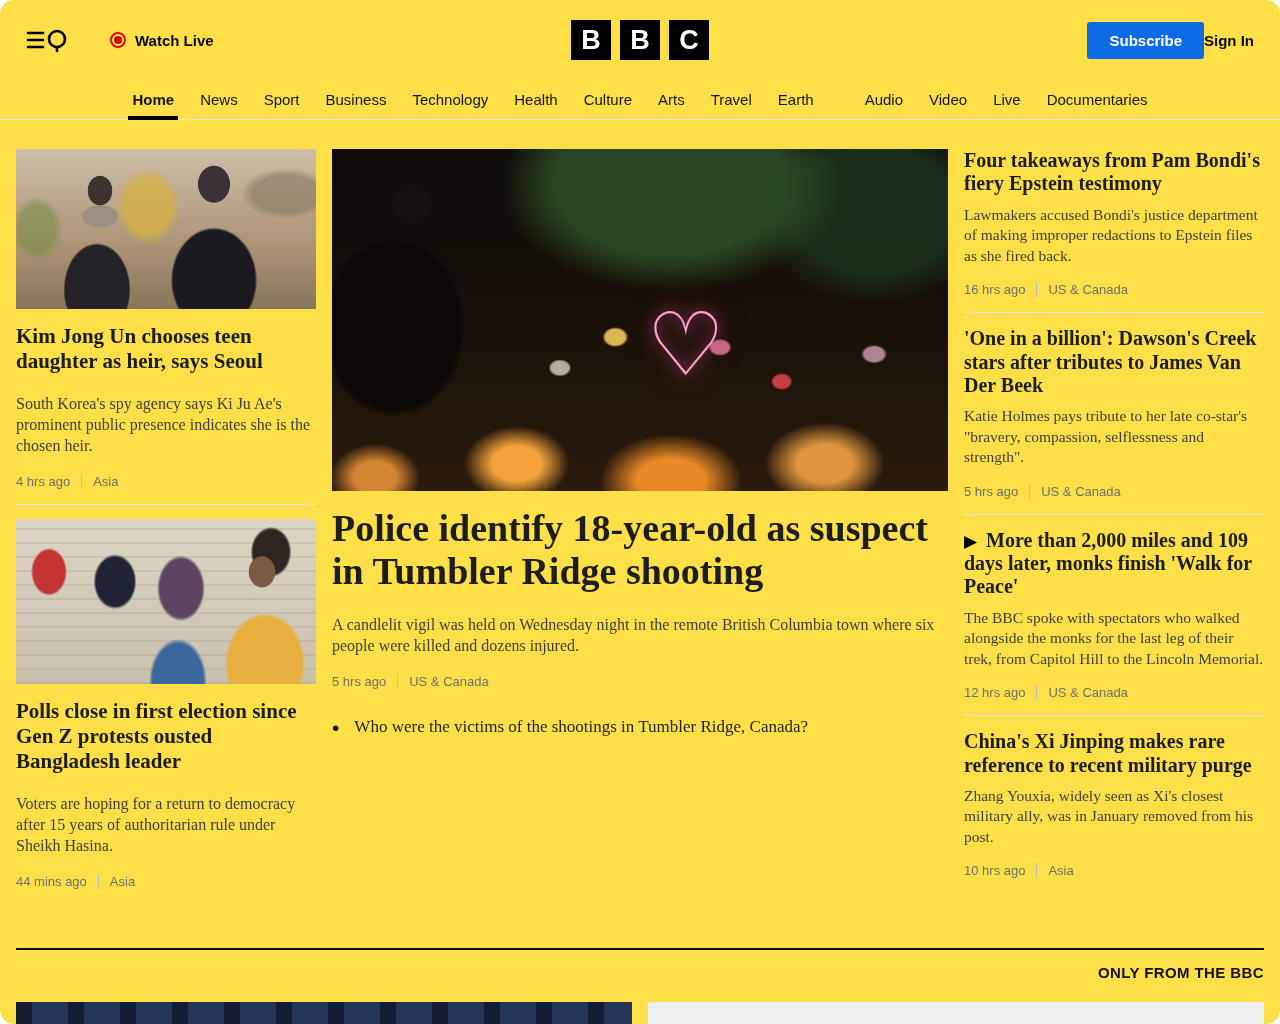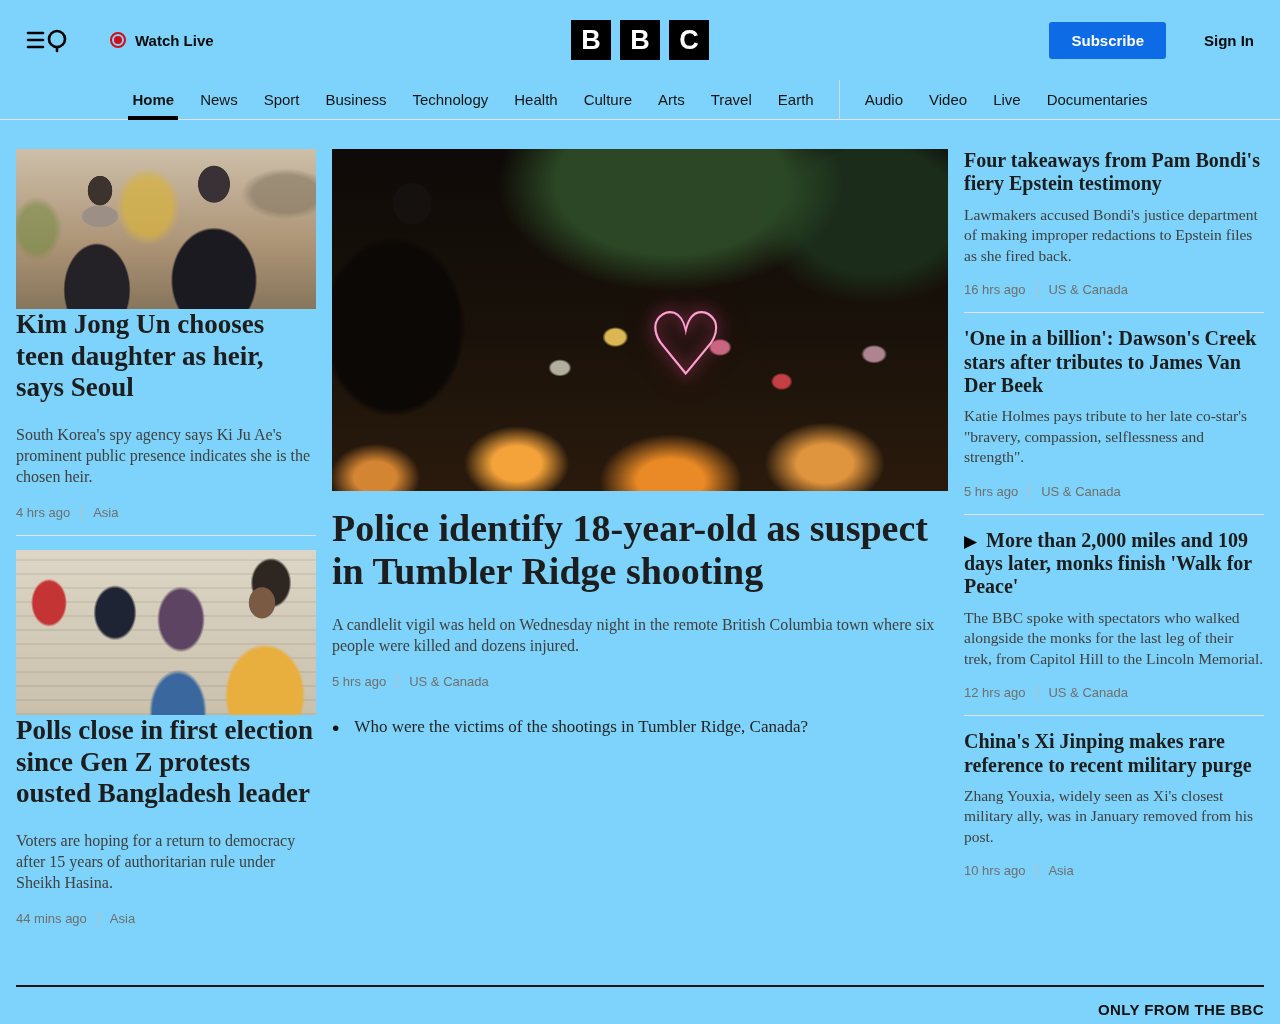--- a/index.html
+++ b/index.html
@@ -7,47 +7,47 @@
     --red:#d40b14;
     --ink:#1d1d1d;
     --body:#404040;
     --meta:#6f6f6f;
     --rule:#e3e3e3;
     --serif:"Liberation Serif","DejaVu Serif",serif;
     --sans:"Liberation Sans","DejaVu Sans",sans-serif;
   }
   *{box-sizing:border-box;margin:0;padding:0;}
   body{font-family:var(--sans);background:#fff;color:var(--ink);}
-  .page{width:1280px;height:1024px;overflow:hidden;background:#7dd3fc;margin:0 auto;position:relative;}
+  .page{width:1280px;height:1024px;overflow:hidden;background:#fde047;margin:0 auto;position:relative;border-radius:14px;}
 
   
   .header{height:80px;display:flex;align-items:center;padding:0 26px;position:relative;}
   .menu-btn{background:none;border:none;cursor:pointer;display:flex;align-items:center;padding:4px 0;}
   .watch-live{display:flex;align-items:center;gap:9px;margin-left:38px;font-weight:700;font-size:15px;color:#0a0a0a;cursor:pointer;}
   .rec{width:16px;height:16px;border:2px solid var(--red);border-radius:50%;display:flex;align-items:center;justify-content:center;}
   .rec::after{content:"";width:8px;height:8px;background:var(--red);border-radius:50%;}
   .logo{position:absolute;left:50%;top:20px;transform:translateX(-50%);display:flex;gap:9px;cursor:pointer;}
   .logo .sq{width:40px;height:40px;background:#000;color:#fff;font-weight:700;font-size:27px;display:flex;align-items:center;justify-content:center;font-family:var(--sans);}
-  .hdr-right{margin-left:auto;display:flex;align-items:center;gap:38px;padding-left:37px;}
+  .hdr-right{margin-left:auto;display:flex;align-items:center;padding-left:37px;}
   .subscribe{background:var(--blue);color:#fff;border:none;font-weight:700;font-size:15px;padding:10px 22px;border-radius:3px;cursor:pointer;font-family:var(--sans);}
   .signin{font-weight:700;font-size:15px;color:#0a0a0a;cursor:pointer;}
 
   
   .nav{display:flex;justify-content:center;align-items:stretch;height:40px;border-bottom:1px solid var(--rule);}
   .nav-item{display:flex;align-items:center;padding:0 13px;font-size:15px;color:#151515;cursor:pointer;position:relative;white-space:nowrap;}
   .nav-item.active{font-weight:700;}
   .nav-item.active::after{content:"";position:absolute;left:9px;right:9px;bottom:-1px;height:4px;background:#000;}
   .nav-sep{width:1px;background:#d8d8d8;margin:0 12px;}
 
   
   .main{display:grid;grid-template-columns:300px 616px 300px;column-gap:16px;padding:0 16px;margin-top:29px;}
 
   .thumb{width:100%;cursor:pointer;display:block;position:relative;overflow:hidden;}
   .headline{font-family:var(--serif);font-weight:700;color:var(--ink);cursor:pointer;line-height:1.17;}
-  .h-sm{font-size:27px;margin-top:0;}
+  .h-sm{font-size:21px;margin-top:15px;}
   .h-md{font-size:20px;}
   .h-lg{font-size:38px;margin-top:16px;line-height:1.14;}
   .summary{font-family:var(--serif);color:var(--body);line-height:1.32;}
   .s-md{font-size:16px;margin-top:20px;}
   .s-sm{font-size:15.5px;margin-top:9px;}
   .meta{display:flex;align-items:center;font-size:13px;color:var(--meta);margin-top:18px;}
   .meta-sep{width:1px;height:15px;background:#bdbdbd;margin:0 11px;}
   .card-rule{border:none;border-top:1px solid var(--rule);margin:15px 0 14px;}
   .play{font-size:17px;margin-right:9px;color:#000;}
 

